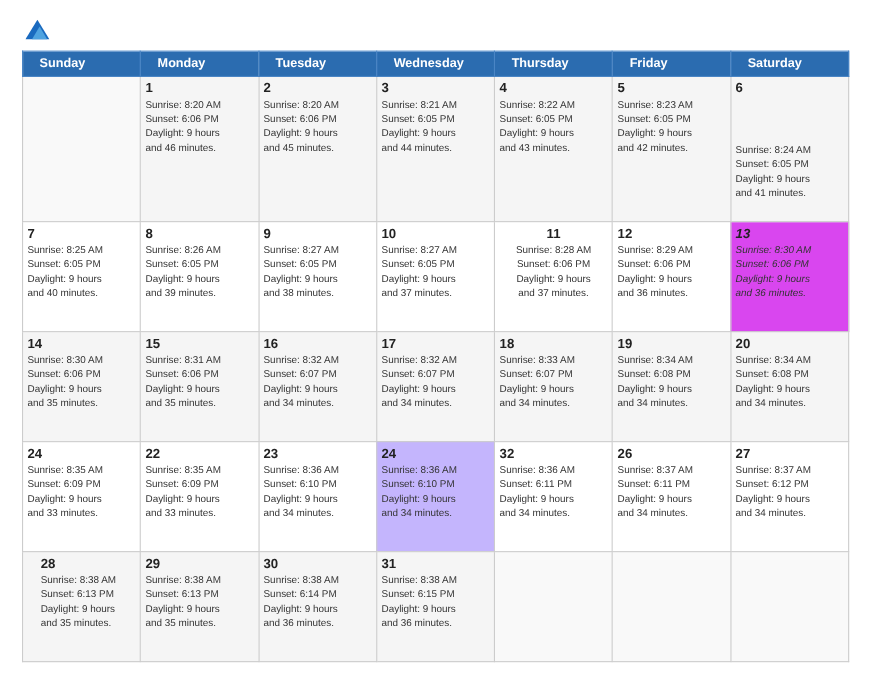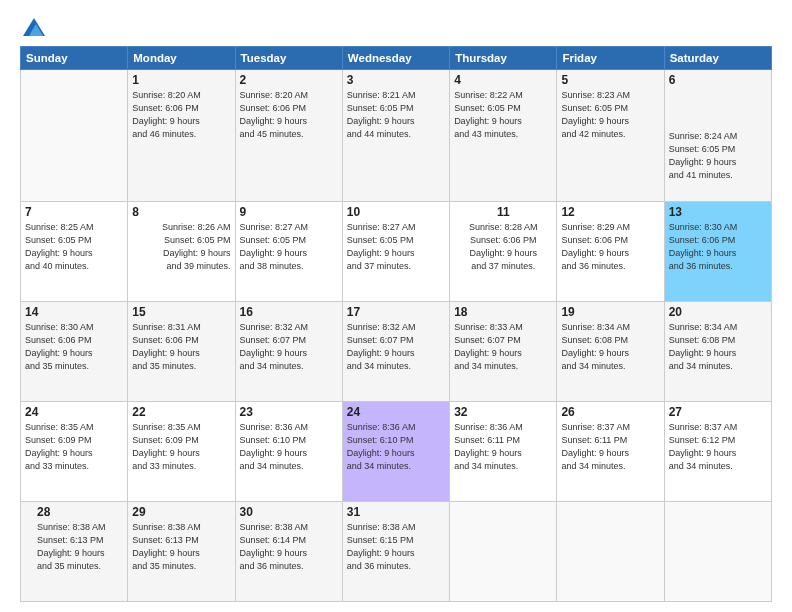--- a/index.html
+++ b/index.html
@@ -62,21 +62,21 @@
       border-collapse: collapse;
       width: 100%;
       table-layout: fixed;
     }
     .calendar th {
       background: #2b6cb0;
       color: #fff;
       font-size: 11.5px;
       font-weight: bold;
       text-align: left;
-      padding: 5px 5px;
+      padding: 5px 15px;
       border: 1px solid #4a85c5;
     }
     .calendar td {
       vertical-align: top;
       border: 1px solid #ccc;
       padding: 3px 4px;
       font-size: 9.5px;
       color: #333;
       height: 88px;
     }
@@ -179,21 +179,21 @@
         <tr>
           <td style="background: rgb(255, 255, 255);">
             <span class="day-num">7</span>
             <div class="day-info" style="white-space: pre-line;">Sunrise: 8:25 AM
 Sunset: 6:05 PM
 Daylight: 9 hours
 and 40 minutes.</div>
           </td>
           <td style="background: rgb(255, 255, 255);">
             <span class="day-num">8</span>
-            <div class="day-info" style="white-space: pre-line; text-align: right;">Sunrise: 8:26 AM
+            <div class="day-info" style="white-space: pre-line;">Sunrise: 8:26 AM
 Sunset: 6:05 PM
 Daylight: 9 hours
 and 39 minutes.</div>
           </td>
           <td style="background: rgb(255, 255, 255);">
             <span class="day-num">9</span>
             <div class="day-info" style="white-space: pre-line;">Sunrise: 8:27 AM
 Sunset: 6:05 PM
 Daylight: 9 hours
 and 38 minutes.</div>
@@ -212,21 +212,21 @@
 Daylight: 9 hours
 and 37 minutes.</div>
           </td>
           <td style="background: rgb(255, 255, 255);">
             <span class="day-num">12</span>
             <div class="day-info" style="white-space: pre-line;">Sunrise: 8:29 AM
 Sunset: 6:06 PM
 Daylight: 9 hours
 and 36 minutes.</div>
           </td>
-          <td style="background: #7dd3fc;">
+          <td style="background: #d946ef; font-style: italic;">
             <span class="day-num">13</span>
             <div class="day-info" style="white-space: pre-line;">Sunrise: 8:30 AM
 Sunset: 6:06 PM
 Daylight: 9 hours
 and 36 minutes.</div>
           </td>
         </tr>
         <tr>
           <td style="background: rgb(245, 245, 245);">
             <span class="day-num">14</span>

